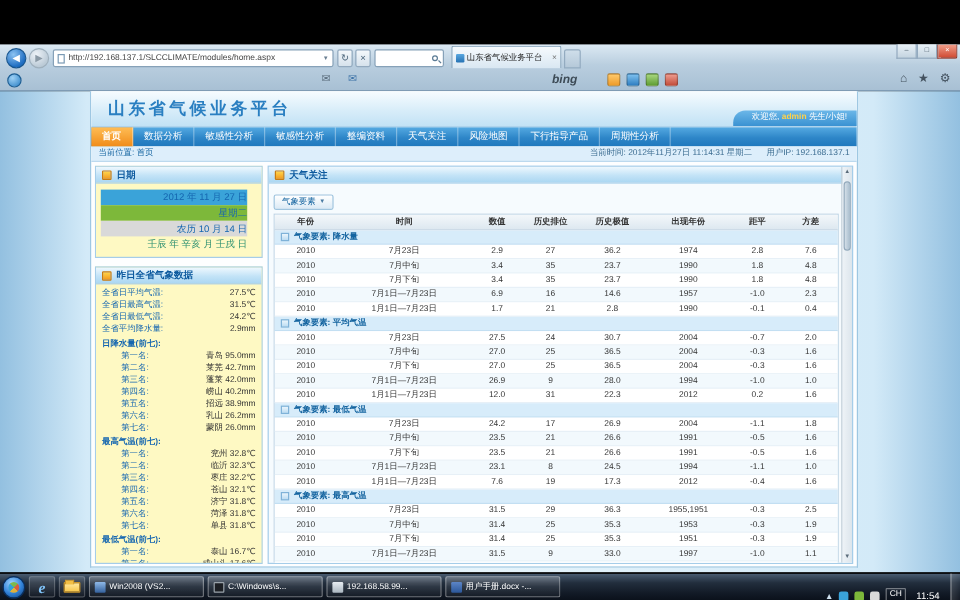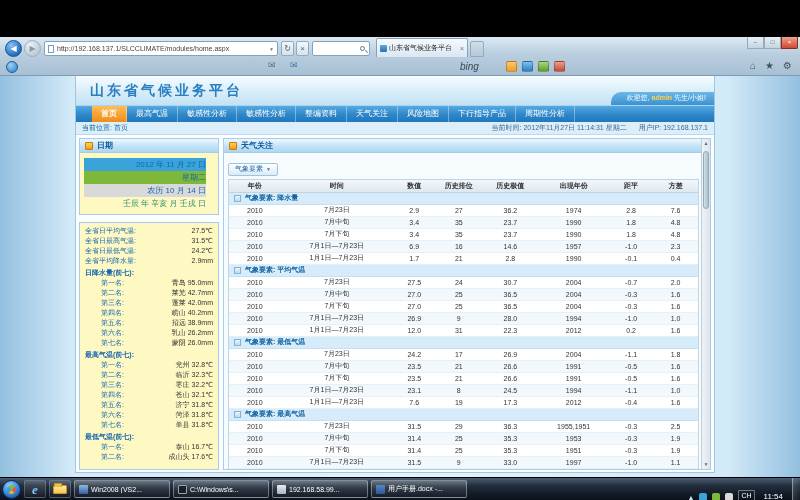--- a/index.html
+++ b/index.html
@@ -41,40 +41,40 @@
   .caption-btns{position:absolute;right:2px;top:0;display:flex;}
   .cap{width:17px;height:12px;font-size:6px;color:#40525f;text-align:center;line-height:11px;
     background:linear-gradient(#e9f1f7,#c4d4e0);border:1px solid #93aabf;border-top:none;}
   .cap.close{background:linear-gradient(#f2a08c,#cf4a33);color:#fff;border-color:#8d2b1a;border-radius:0 0 2px 0;}
   .row2{position:absolute;left:0;top:22px;right:0;height:16px;}
   .tb-logo{position:absolute;left:6px;top:2px;width:12px;height:12px;border-radius:50%;
     background:radial-gradient(circle at 35% 30%,#9ed1f5,#2a7fc4);border:1px solid #1c5e94;}
   .tb-mail{position:absolute;top:1px;font-size:9px;color:#5a6c7c;}
   .m1{left:268px;}
   .m2{left:290px;color:#3f74a8;}
-  .bing{position:absolute;left:460px;top:2px;font-size:10px;font-weight:normal;font-style:italic;color:#3c4a55;}
+  .bing{position:absolute;left:460px;top:2px;font-size:10px;font-weight:bold;font-style:italic;color:#3c4a55;}
   .tb-sq{position:absolute;top:2px;width:11px;height:11px;border-radius:2px;border:1px solid rgba(0,0,0,.25);}
   .sq1{left:506px;background:linear-gradient(#ffc96b,#ef9c2a);}
   .sq2{left:522px;background:linear-gradient(#7fc1ef,#2f7fc2);}
   .sq3{left:538px;background:linear-gradient(#a9d77f,#5f9e33);}
   .sq4{left:554px;background:linear-gradient(#ef9c8f,#c24d3a);}
   .row2-right{position:absolute;right:8px;top:1px;display:flex;gap:9px;font-size:10px;color:#44525f;}
 
   
   .viewport{position:absolute;top:76px;left:0;width:800px;height:401px;
     background:linear-gradient(90deg,#93c0e0,#d3eaf8 9%,#e6f4fb 50%,#d3eaf8 91%,#93c0e0);}
   .page{position:absolute;left:75px;top:0;width:640px;height:397px;background:#fdfeff;
     border:1px solid #9ec7e2;border-top:none;overflow:hidden;}
   .banner{position:relative;height:30px;background:linear-gradient(#f7fcff,#d8edf9 55%,#c2e2f5);
     border-bottom:1px solid #aed3ec;}
   .site-title{position:absolute;left:14px;top:6px;font-size:14px;font-weight:bold;color:#2a7fc1;letter-spacing:3px;}
   .welcome{position:absolute;right:0;bottom:0;height:13px;line-height:12px;padding:0 8px 0 16px;
     background:linear-gradient(#6cb7e8,#3a92d2);color:#fff;font-size:7px;border-radius:10px 0 0 0;}
   .welcome b{color:#ffd24a;font-weight:bold;margin:0 2px;}
-  .nav{display:flex;height:16px;background:linear-gradient(#55aae2,#2e86c8 55%,#1f78bd);padding-left:16px;}
+  .nav{display:flex;height:16px;background:linear-gradient(#55aae2,#2e86c8 55%,#1f78bd);}
   .nav-item{padding:0 9px;line-height:16px;font-size:8px;color:#fff;border-right:1px solid rgba(255,255,255,.35);white-space:nowrap;}
   .nav-item.active{background:linear-gradient(#ffbd55,#f08c1a);font-weight:bold;}
   .infobar{display:flex;justify-content:space-between;height:13px;line-height:12px;background:#ddeefb;
     border-bottom:1px solid #bcd9ee;font-size:7px;color:#1464a0;padding:0 6px;}
   .infobar-right{display:flex;gap:12px;color:#3a6b90;}
   .content{display:flex;gap:4px;padding:3px;height:338px;}
 
   
   .sidebar{width:140px;flex:none;display:flex;flex-direction:column;gap:7px;overflow:hidden;}
   .panel{border:1px solid #a5cde9;background:#fef9c3;overflow:hidden;}
@@ -210,21 +210,21 @@
   <div class="viewport">
     <div class="page">
       <div class="banner">
         <div class="site-title">山东省气候业务平台</div>
         <div class="welcome">
           <span>欢迎您,</span><b>admin</b><span>先生/小姐!</span>
         </div>
       </div>
       <div class="nav">
           <div class="nav-item active">首页</div>
-          <div class="nav-item">最高气温</div>
+          <div class="nav-item">数据分析</div>
           <div class="nav-item">敏感性分析</div>
           <div class="nav-item">敏感性分析</div>
           <div class="nav-item">整编资料</div>
           <div class="nav-item">天气关注</div>
           <div class="nav-item">风险地图</div>
           <div class="nav-item">下行指导产品</div>
           <div class="nav-item">周期性分析</div>
         </div>
       <div class="infobar">
         <span>当前位置: 首页</span>
@@ -241,20 +241,24 @@
               <span>日期</span>
             </div>
             <div class="date-body">
               <div class="d1">2012 年 11 月 27 日</div>
               <div class="d2">星期二</div>
               <div class="d3">农历 10 月 14 日</div>
               <div class="d4">壬辰 年 辛亥 月 壬戌 日</div>
             </div>
           </div>
           <div class="panel grow">
+            <div class="panel-hd">
+              <span class="ico"></span>
+              <span>昨日全省气象数据</span>
+            </div>
             <div class="weather-body">
                 <div class="stat-row">
                   <span class="stat-label">全省日平均气温:</span>
                   <span class="stat-value">27.5℃</span>
                 </div>
                 <div class="stat-row">
                   <span class="stat-label">全省日最高气温:</span>
                   <span class="stat-value">31.5℃</span>
                 </div>
                 <div class="stat-row">

